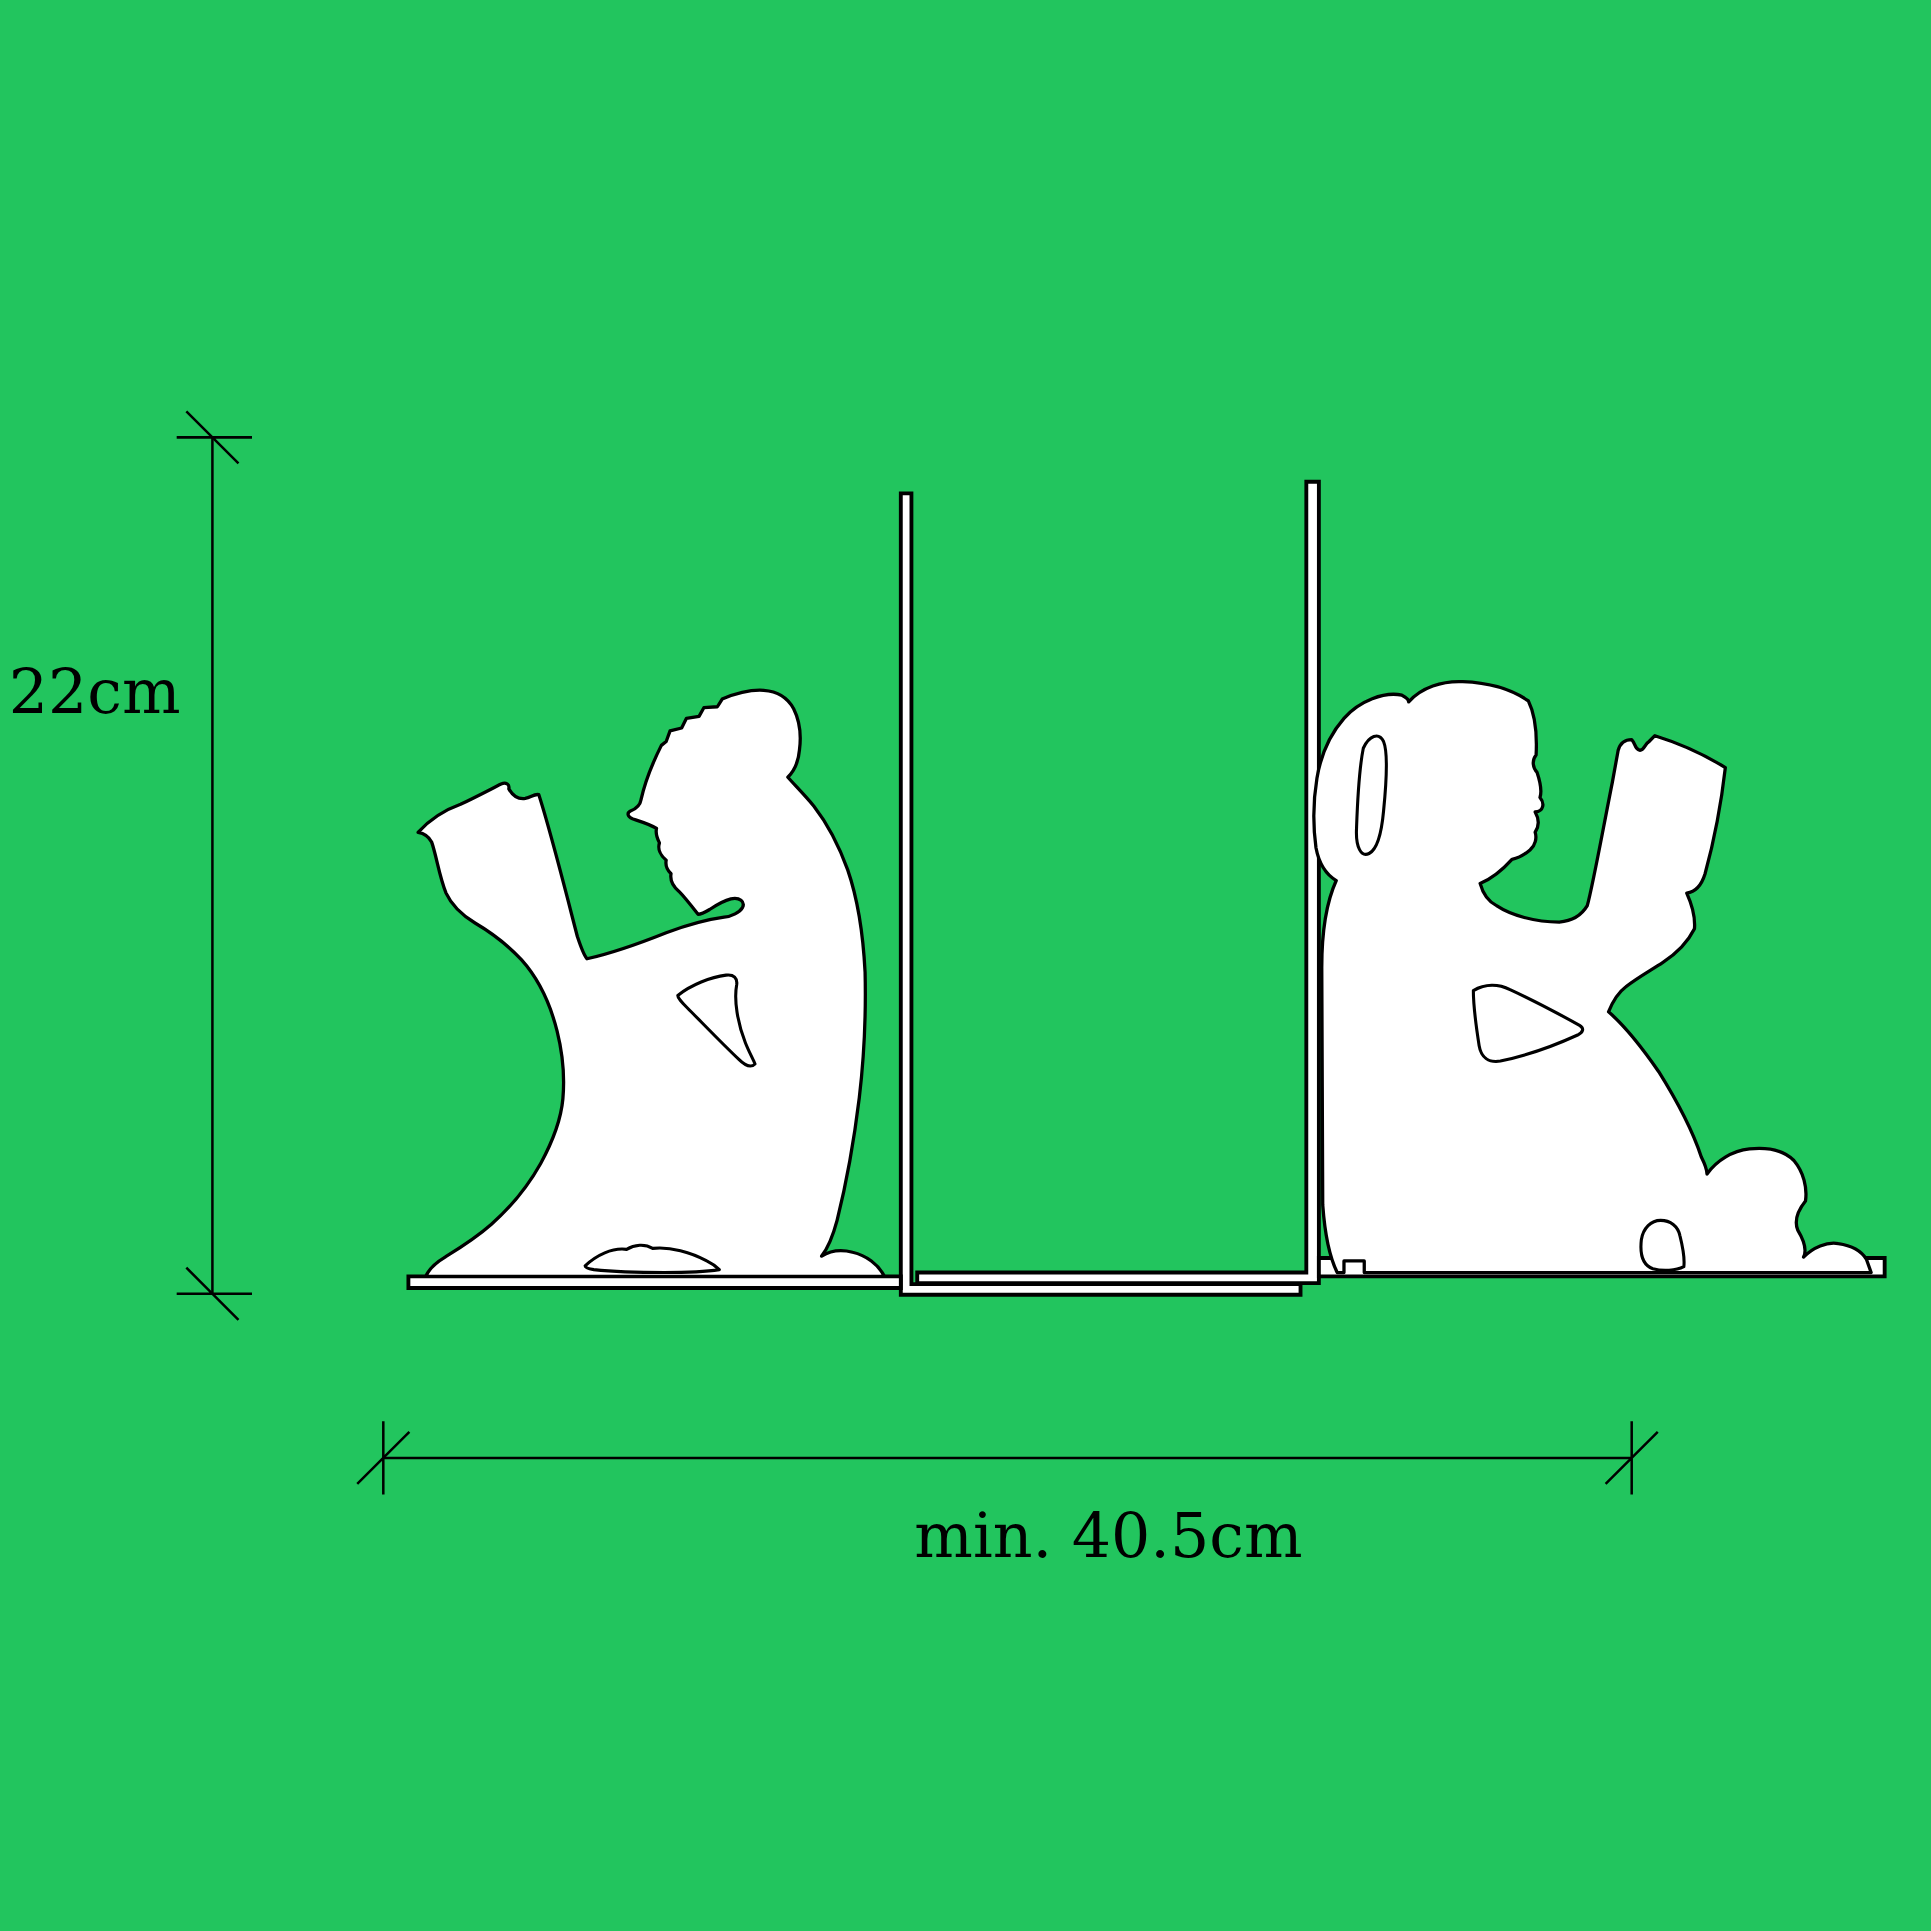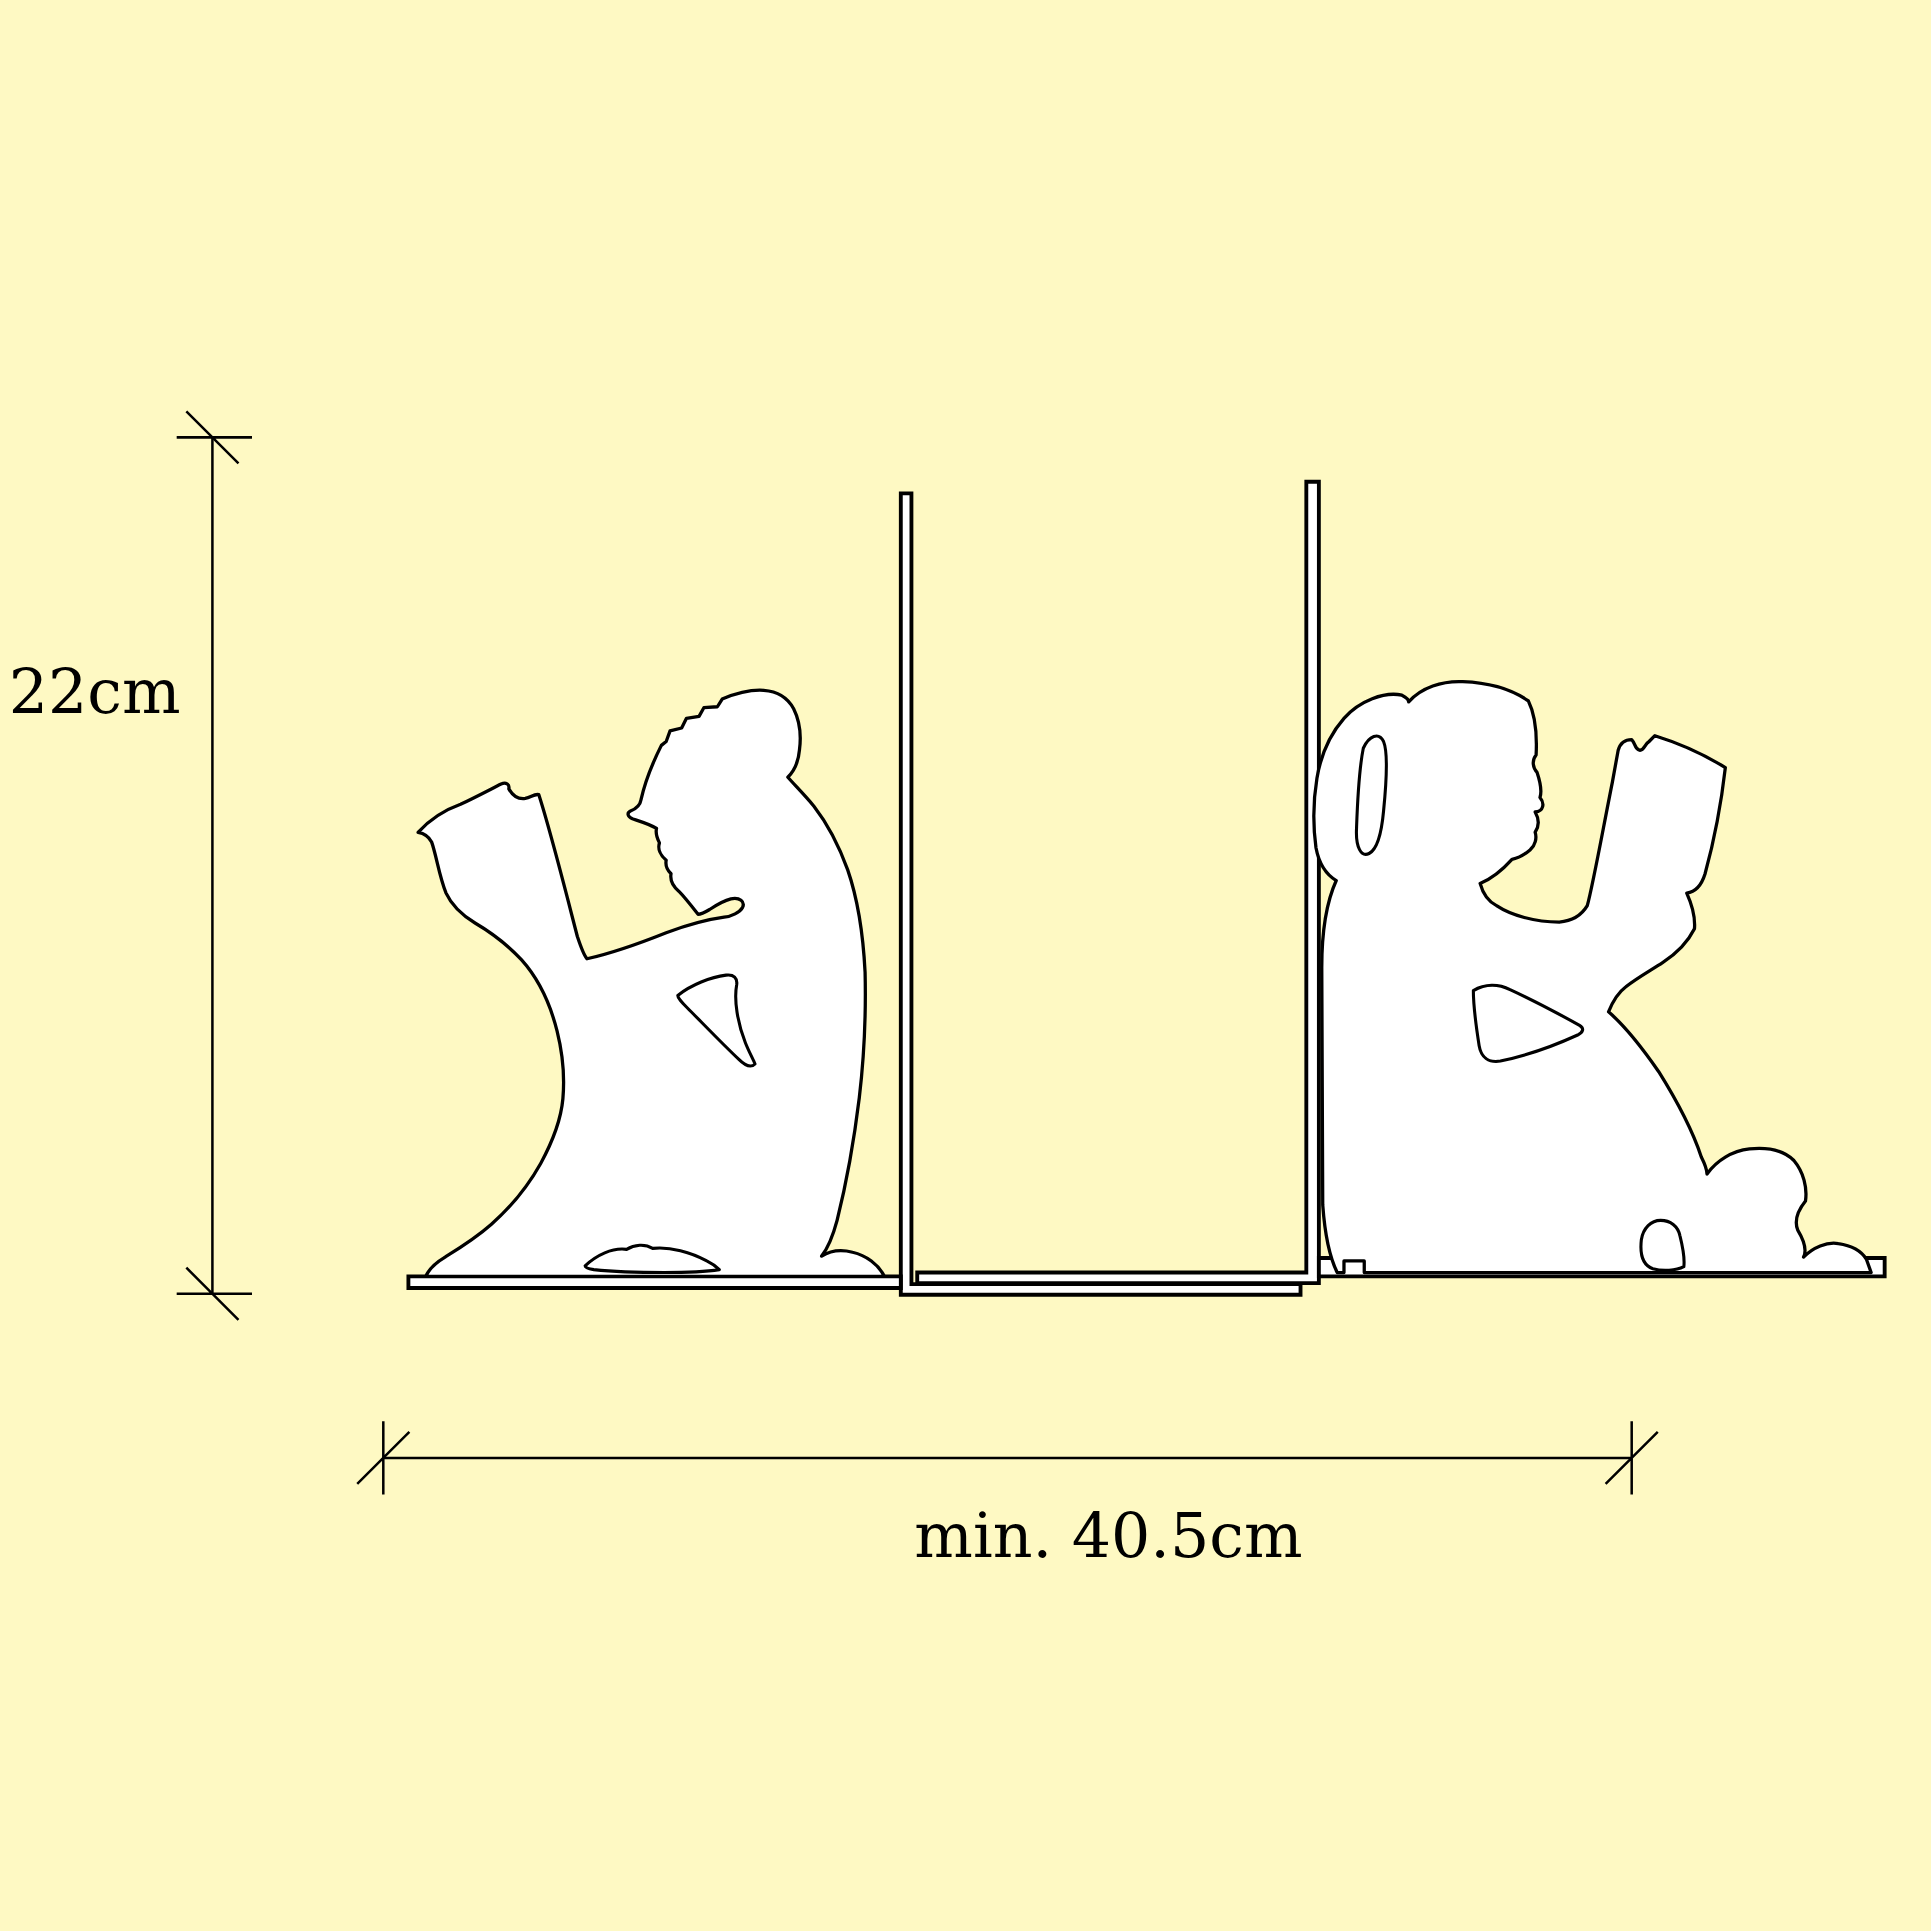--- a/index.html
+++ b/index.html
@@ -4,21 +4,21 @@
 <style>
   html, body {
     margin: 0;
     padding: 0;
     background: #ffffff;
   }
   .canvas {
     position: relative;
     width: 1931px;
     height: 1931px;
-    background: #fef9c3;
+    background: #22c55e;
     overflow: hidden;
   }
   svg { display: block; }
   .dim-label {
     font-family: "DejaVu Serif", "Liberation Serif", serif;
     font-size: 64px;
     fill: #000000;
   }
   .outline {
     fill: #ffffff;

